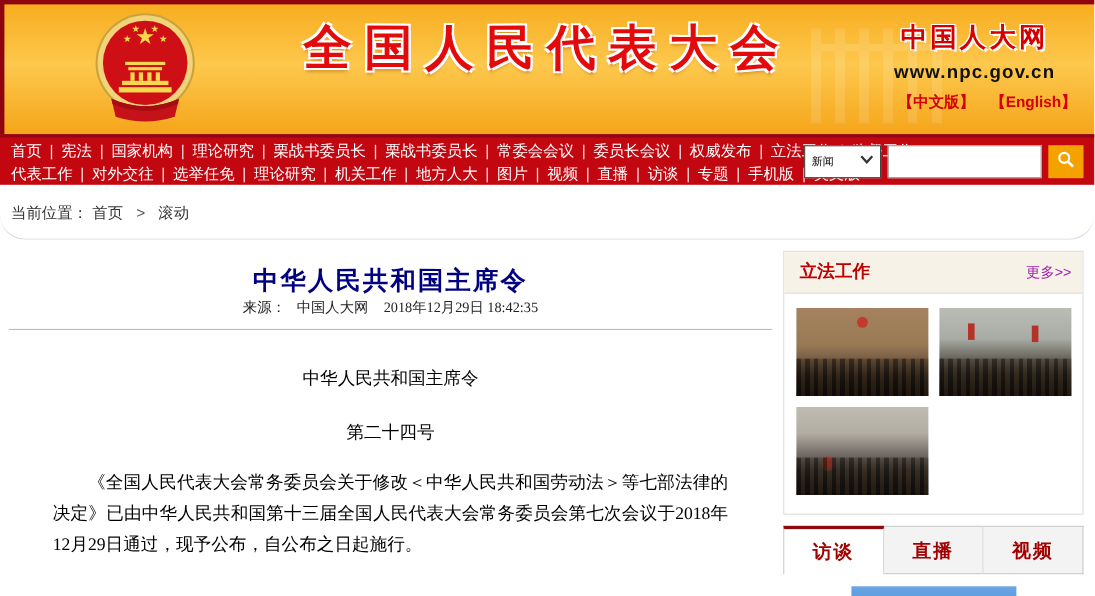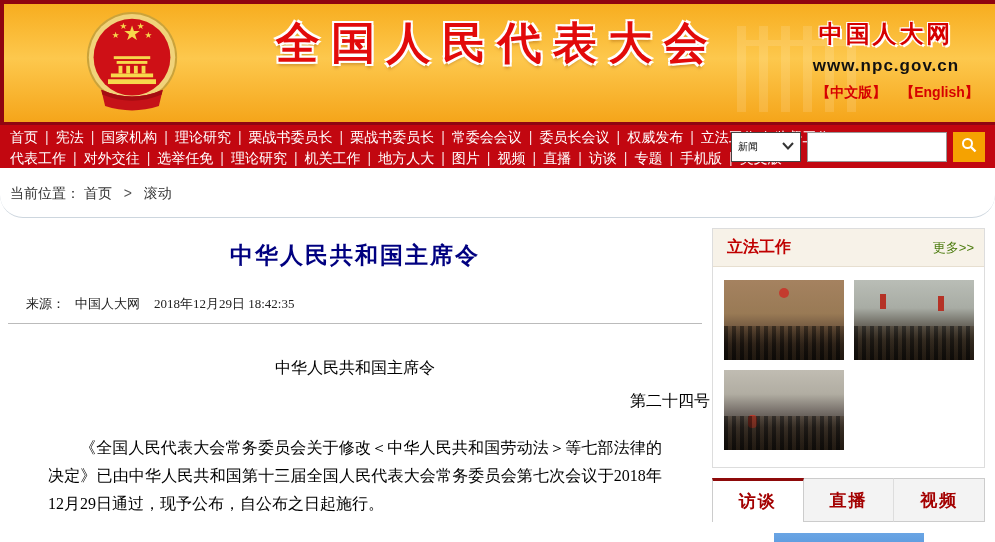--- a/index.html
+++ b/index.html
@@ -53,37 +53,37 @@
   .crumb-sep { margin:0 8px; color:#555; }
 
   
   .main { display:flex; align-items:flex-start; }
   .article { width:710px; }
   .sidebar { width:273px; margin-left:2px; margin-top:10px; }
 
   
   .article-title { margin-top:22px; text-align:center; font-family:"Liberation Serif", serif;
     font-weight:bold; font-size:23px; color:#000080; letter-spacing:2px; }
-  .article-meta { margin-top:24px; display:flex; justify-content:flex-start;
+  .article-meta { display:flex; justify-content:center;
     padding:0 26px; font-family:"Liberation Serif", serif; font-size:13px; color:#222; }
   .article-meta .src-name { margin-left:10px; }
   .article-meta .date { margin-left:14px; }
   .font-sizer span { margin-left:8px; cursor:pointer; }
   .article-rule { border:none; border-top:1px solid #bbb; margin:10px 8px 0 8px; }
   .article-body { font-family:"Liberation Serif", serif; font-size:16px; color:#000; }
   .body-heading { margin-top:34px; text-align:center; }
-  .body-subheading { margin-top:12px; text-align:right; }
+  .body-subheading { margin-top:28px; text-align:center; }
   .body-paragraph { margin:22px 48px 0 48px; text-indent:2em; line-height:1.75; text-align:justify; }
 
   
   .photo-box { border:1px solid #ddd; background:#fff; }
   .photo-box-header { height:38px; background:#f7f2e8; border-bottom:1px solid #e7dfd0;
     display:flex; align-items:center; justify-content:space-between; padding:0 10px 0 14px; }
   .photo-box-title { font-size:16px; font-weight:bold; color:#c00000; }
-  .more-link { font-size:13px; color:#4d7c0f; cursor:pointer; }
+  .more-link { font-size:13px; color:#a21caf; cursor:pointer; }
   .photo-grid { display:grid; grid-template-columns:120px 120px; gap:10px; justify-content:center;
     padding:13px 0 17px 0; }
   .photo { position:relative; width:120px; height:80px; cursor:pointer; overflow:hidden; }
   .photo::after { content:""; position:absolute; left:0; right:0; bottom:0; height:42%;
     background:repeating-linear-gradient(90deg, rgba(10,8,6,.5) 0 4px, rgba(70,52,34,.3) 4px 8px),
                linear-gradient(180deg, rgba(25,18,12,.15), rgba(12,9,6,.8)); }
   .photo-1 { background:linear-gradient(180deg,#a58260 0%,#997a55 42%,#6f563f 62%,#3c2e22 80%,#201912 100%); }
   .photo-1::before { content:""; position:absolute; top:8px; left:50%; margin-left:-5px;
     width:10px; height:10px; border-radius:50%; background:#c43b2e; }
   .photo-2 { background:linear-gradient(180deg,#b9bdb6 0%,#a8aca4 35%,#6f6c63 55%,#403a30 75%,#2a251e 100%); }

